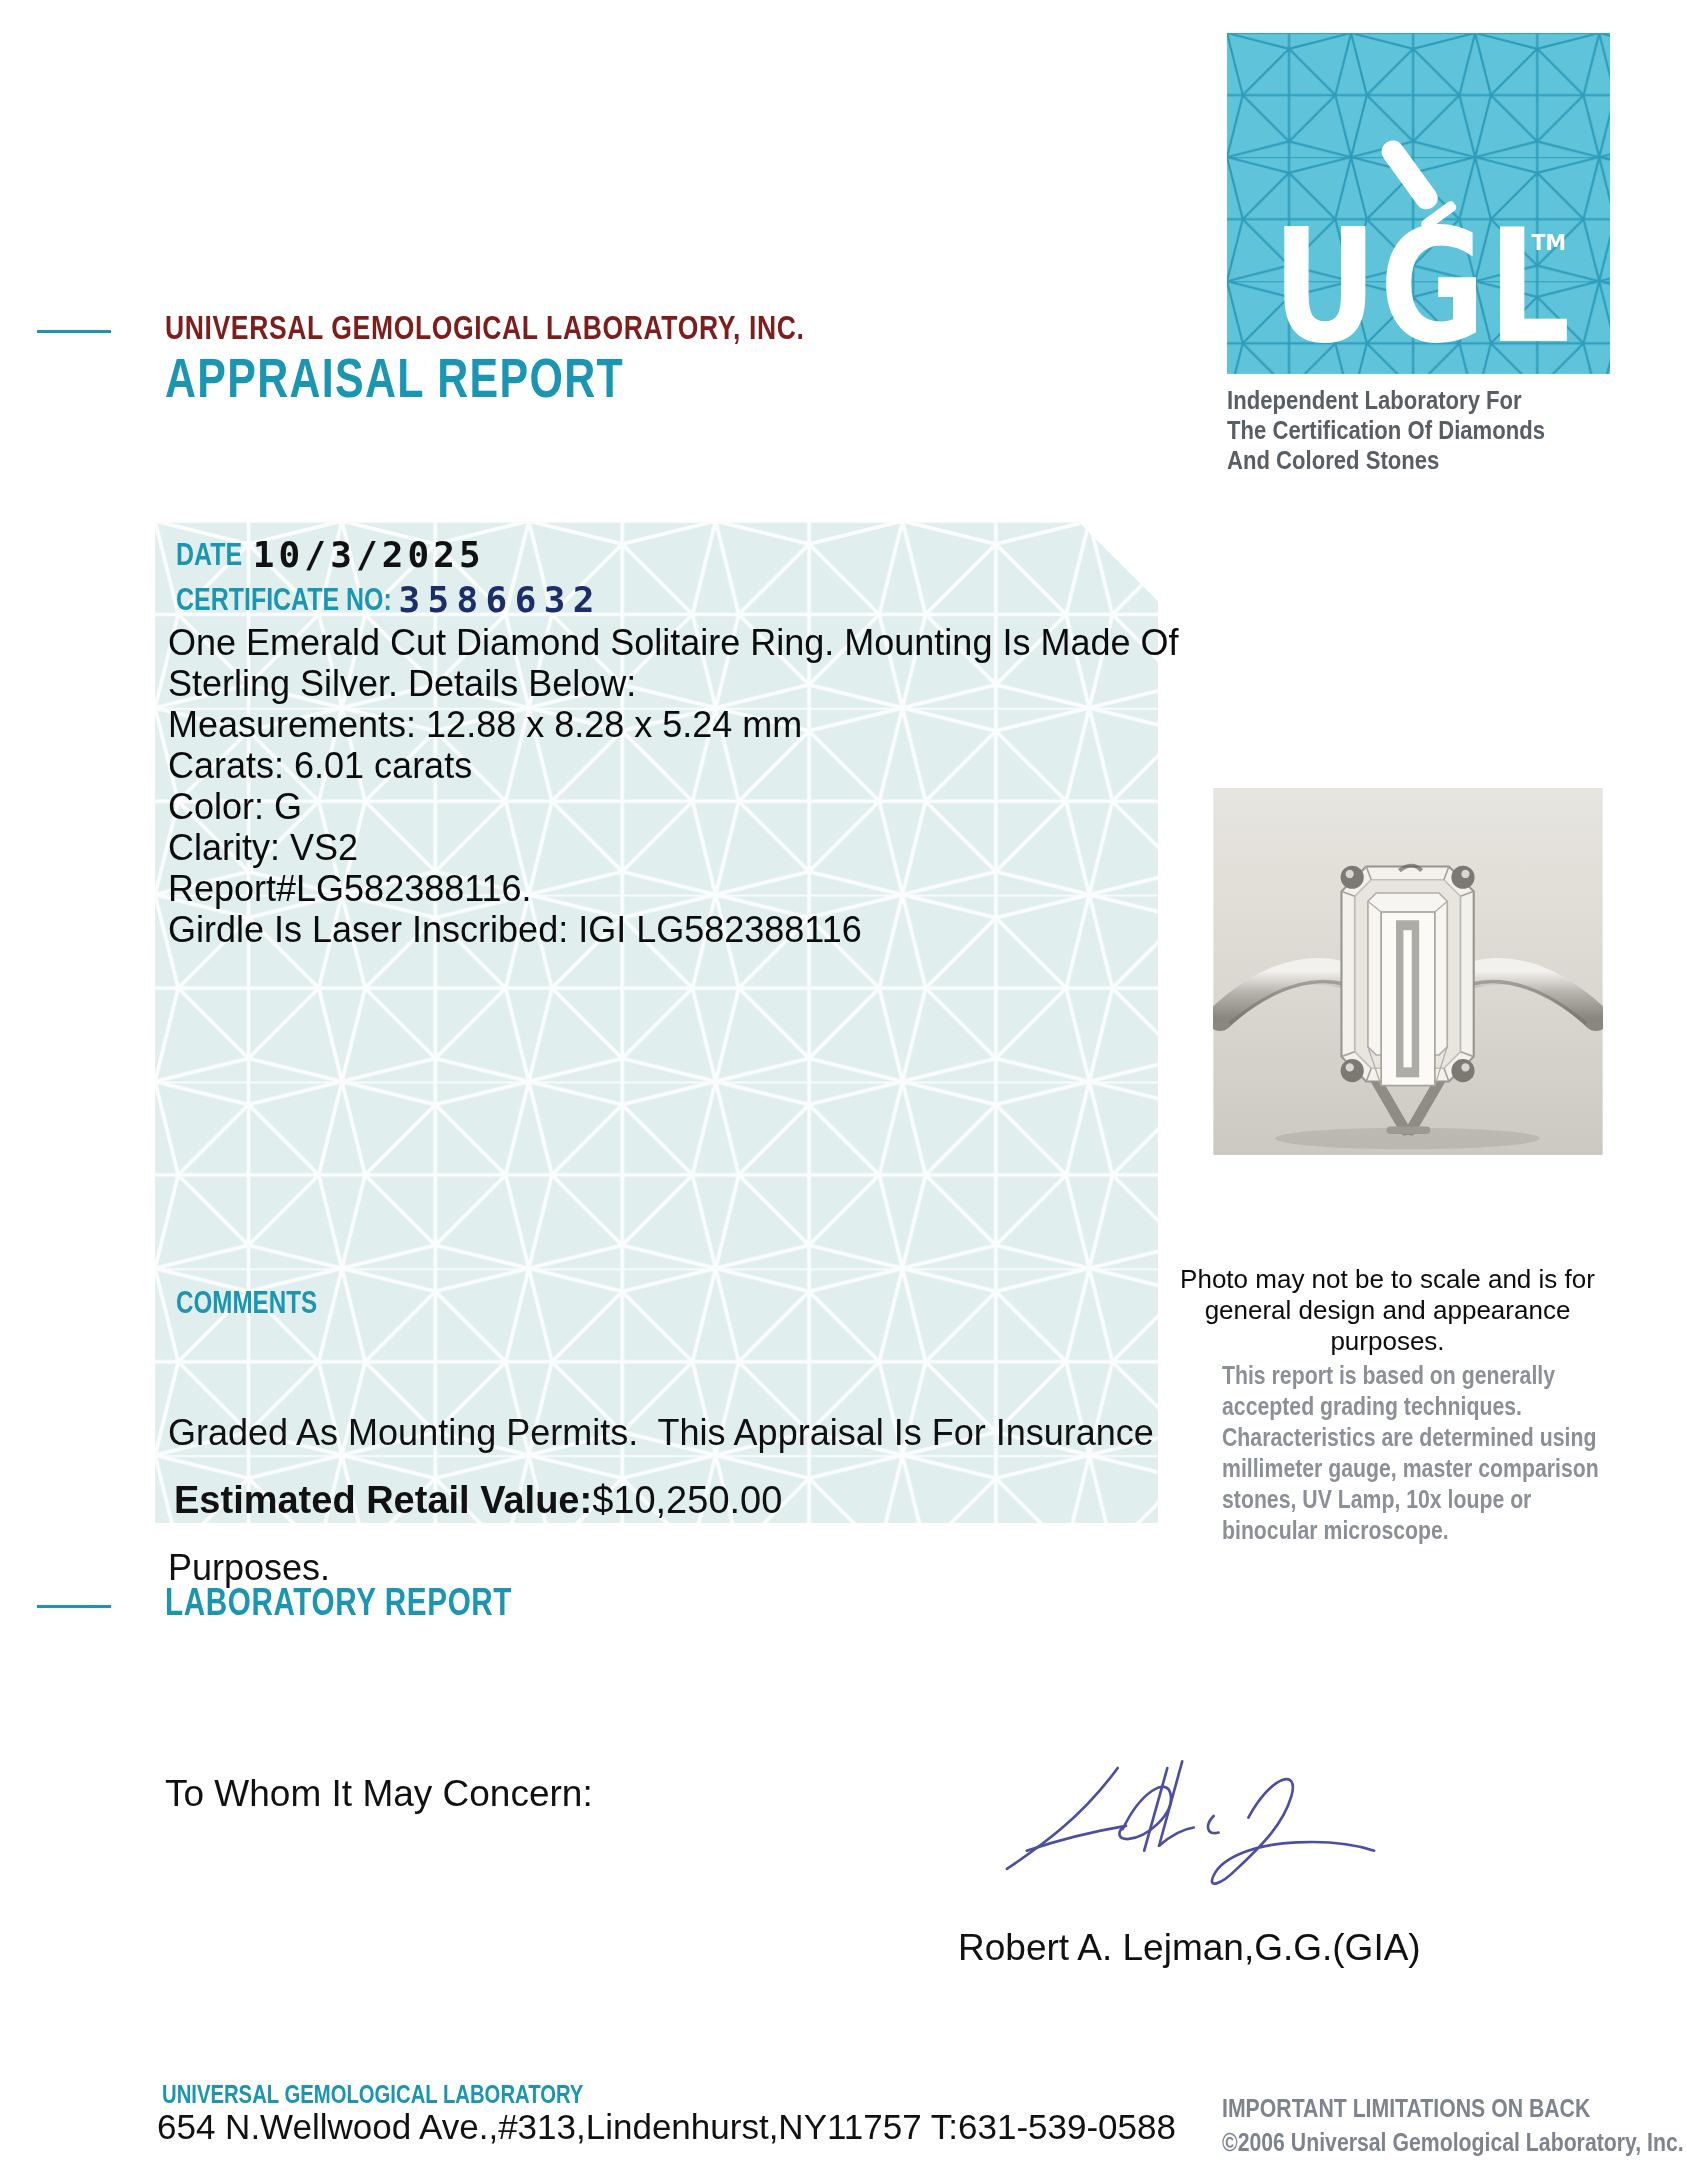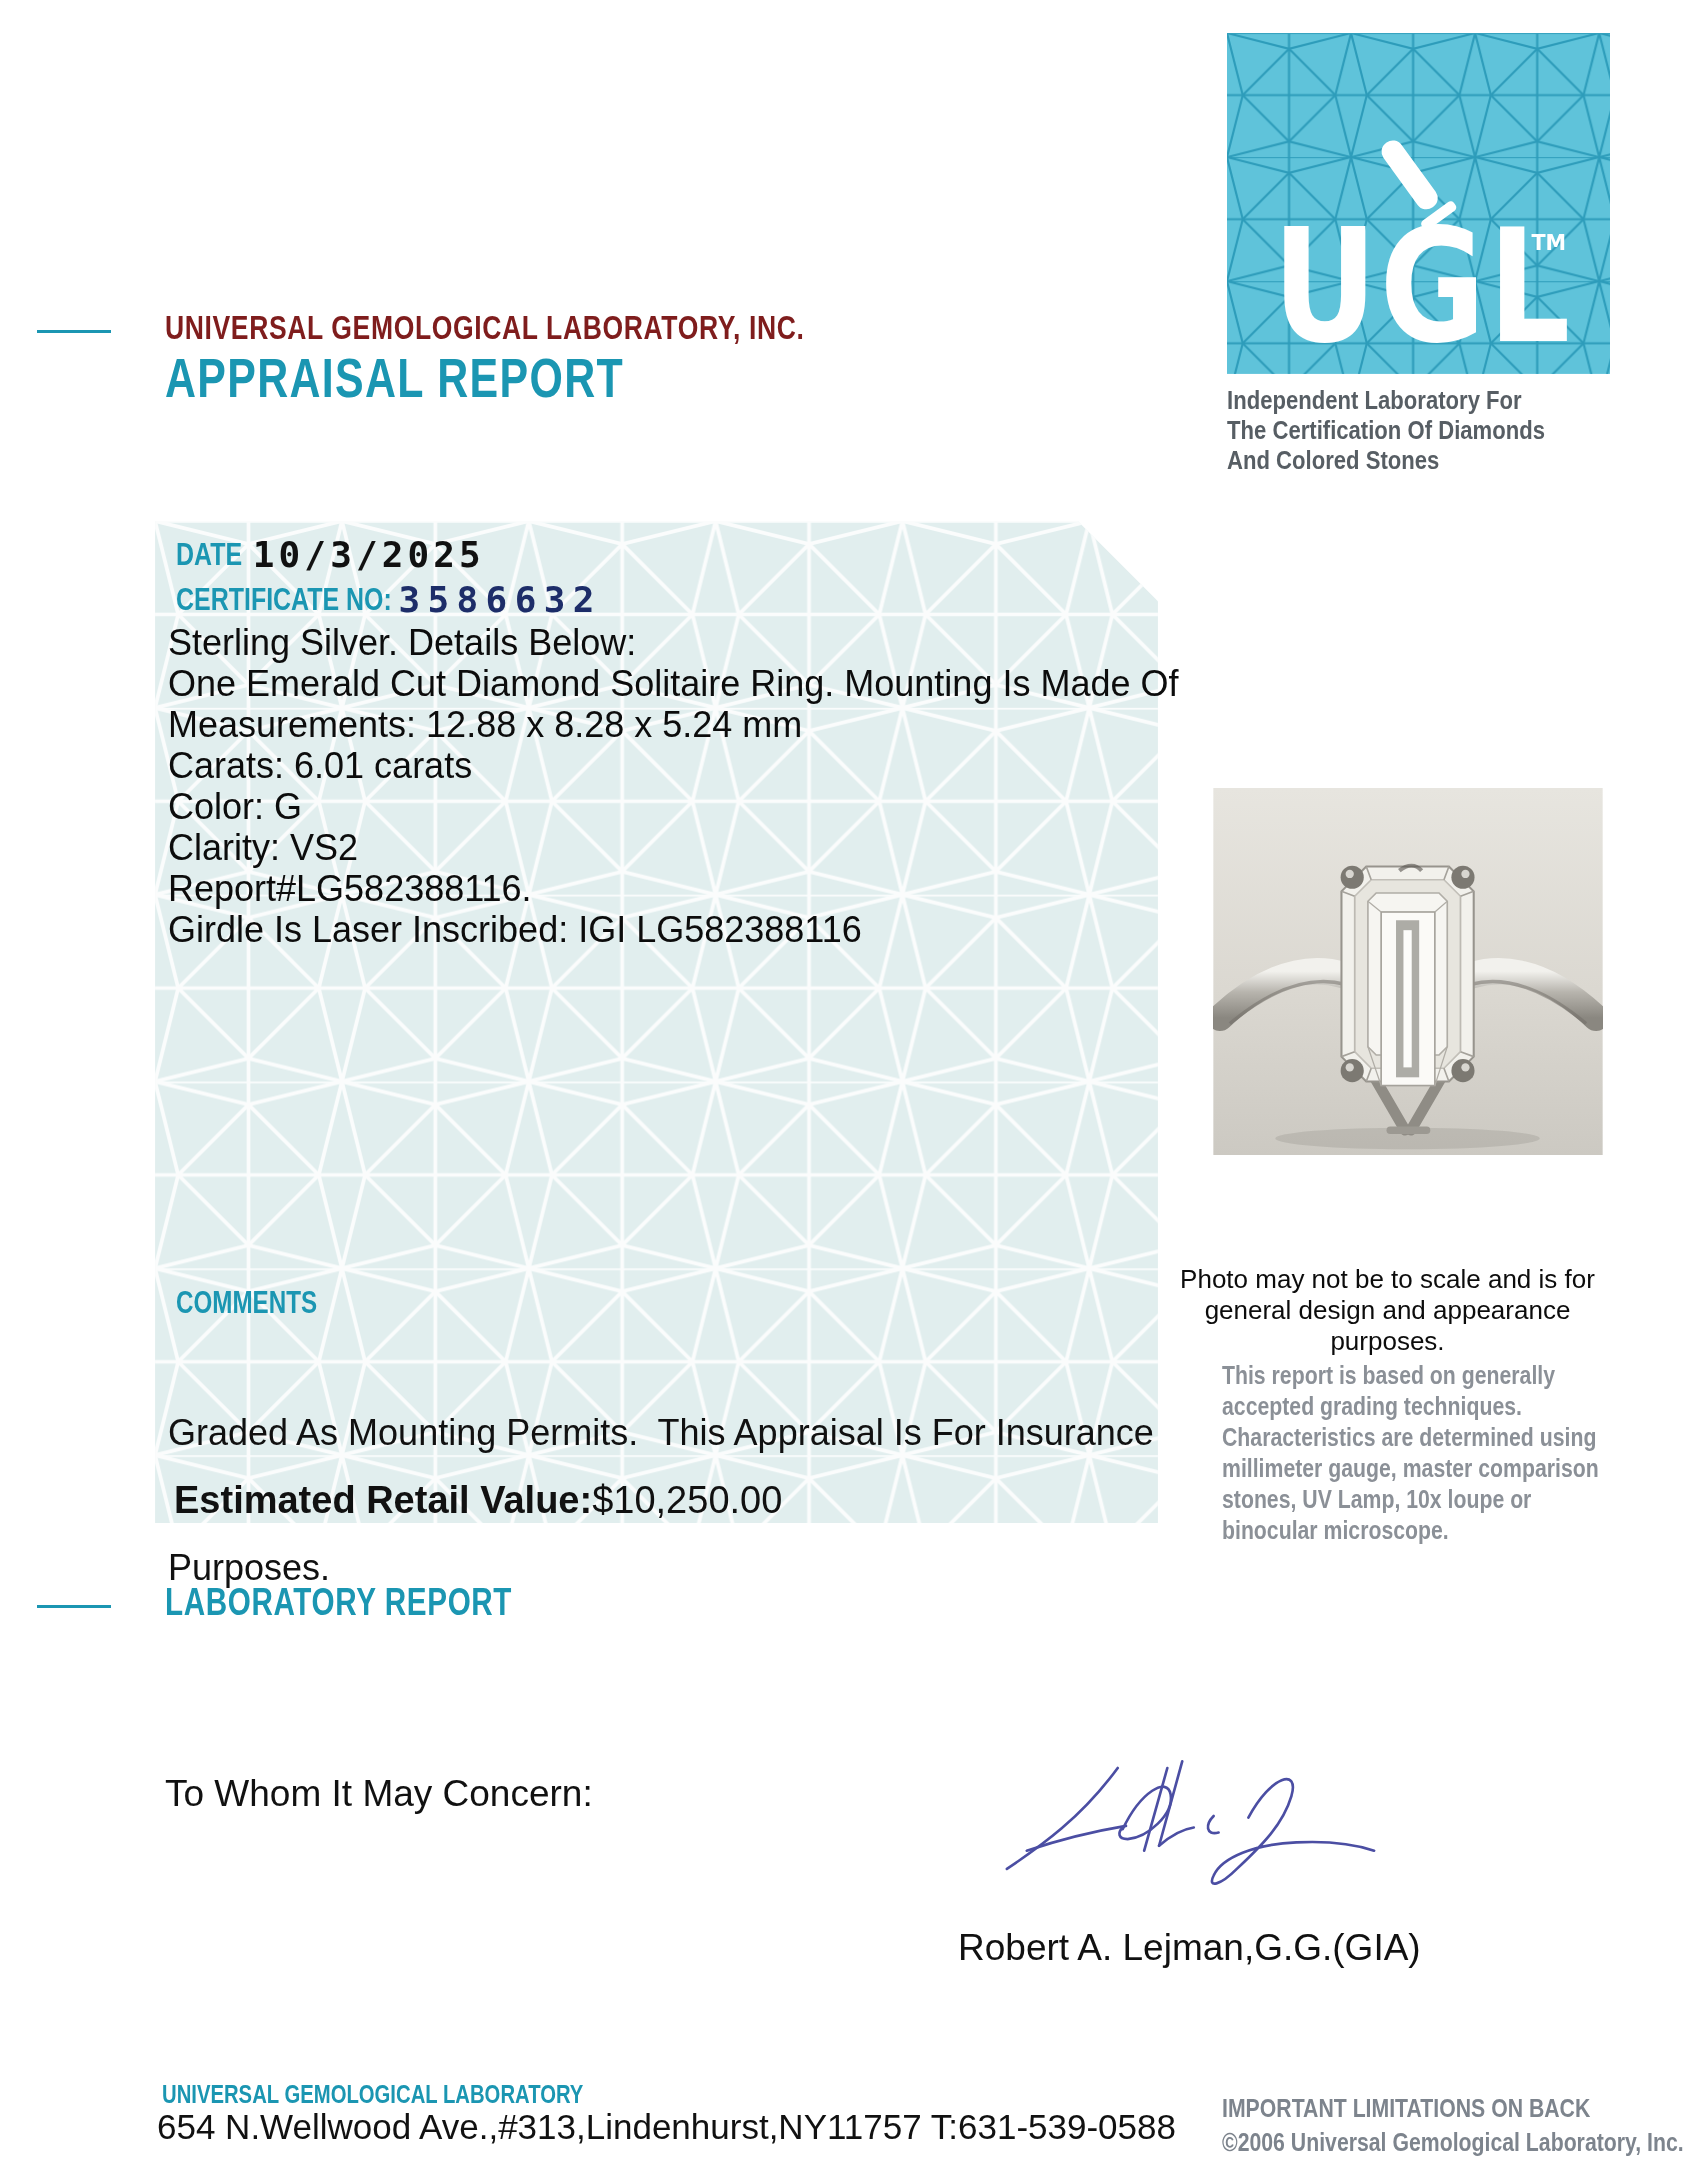--- a/index.html
+++ b/index.html
@@ -95,22 +95,22 @@
 <div class="abs date-row row-line">
   <span class="lab-label teal"><span class="cond">DATE</span></span>
   <span class="mono-val" style="margin-left:-11.6px;margin-top:13px;">10/3/2025</span>
 </div>
 <div class="abs cert-row row-line">
   <span class="lab-label teal"><span class="cond">CERTIFICATE NO:</span></span>
   <span class="mono-val cert-val" style="margin-left:-58px;">3586632</span>
 </div>
 
 <div class="abs desc-block">
+  <div>One Emerald Cut Diamond Solitaire Ring. Mounting Is Made Of</div>
   <div>Sterling Silver. Details Below:</div>
-  <div>One Emerald Cut Diamond Solitaire Ring. Mounting Is Made Of</div>
   <div>Measurements: 12.88 x 8.28 x 5.24 mm</div>
   <div>Carats: 6.01 carats</div>
   <div>Color: G</div>
   <div>Clarity: VS2</div>
   <div>Report#LG582388116.</div>
   <div>Girdle Is Laser Inscribed: IGI LG582388116</div>
 </div>
 
 <div class="abs comments-label teal"><span class="cond">COMMENTS</span></div>
 <div class="abs comments-text">

